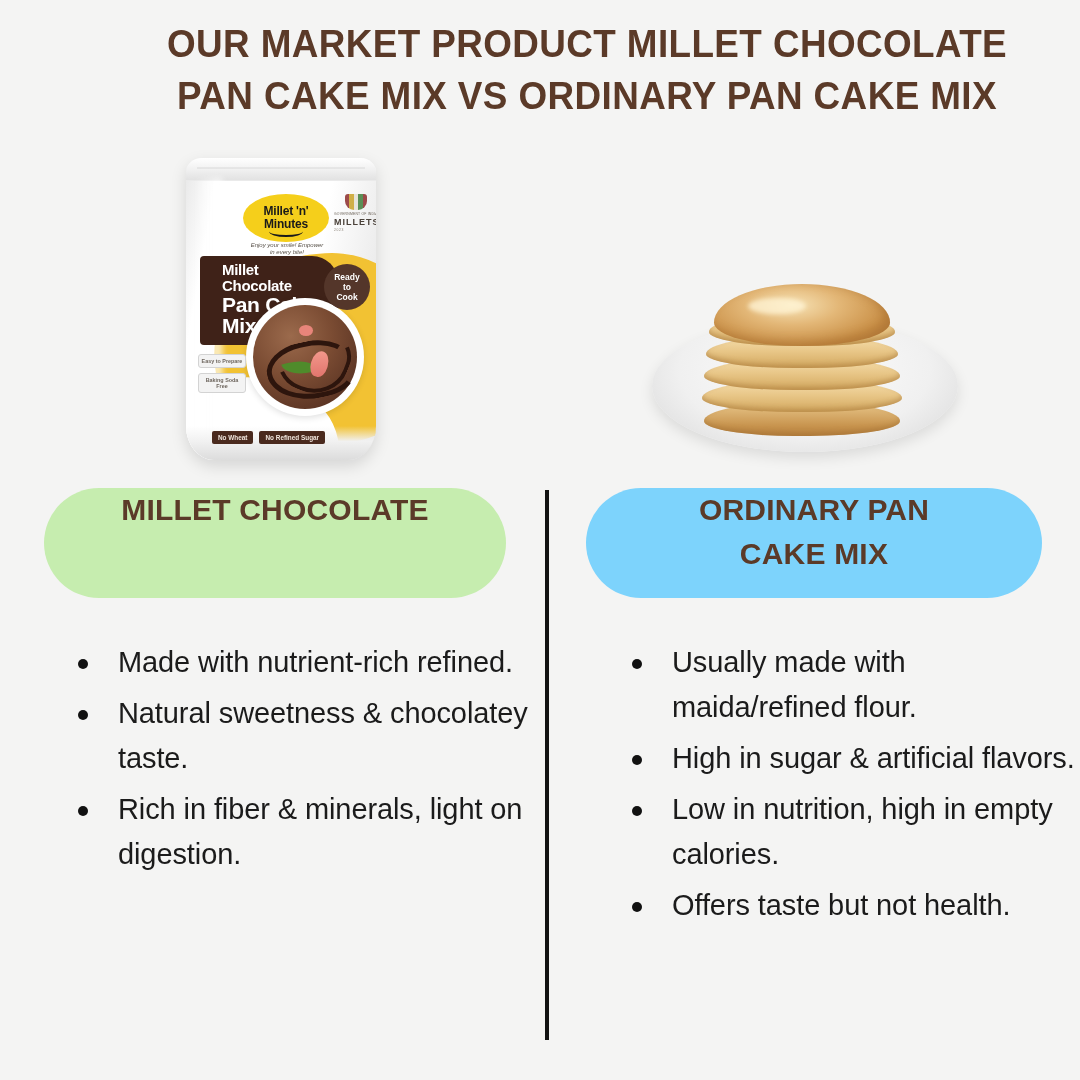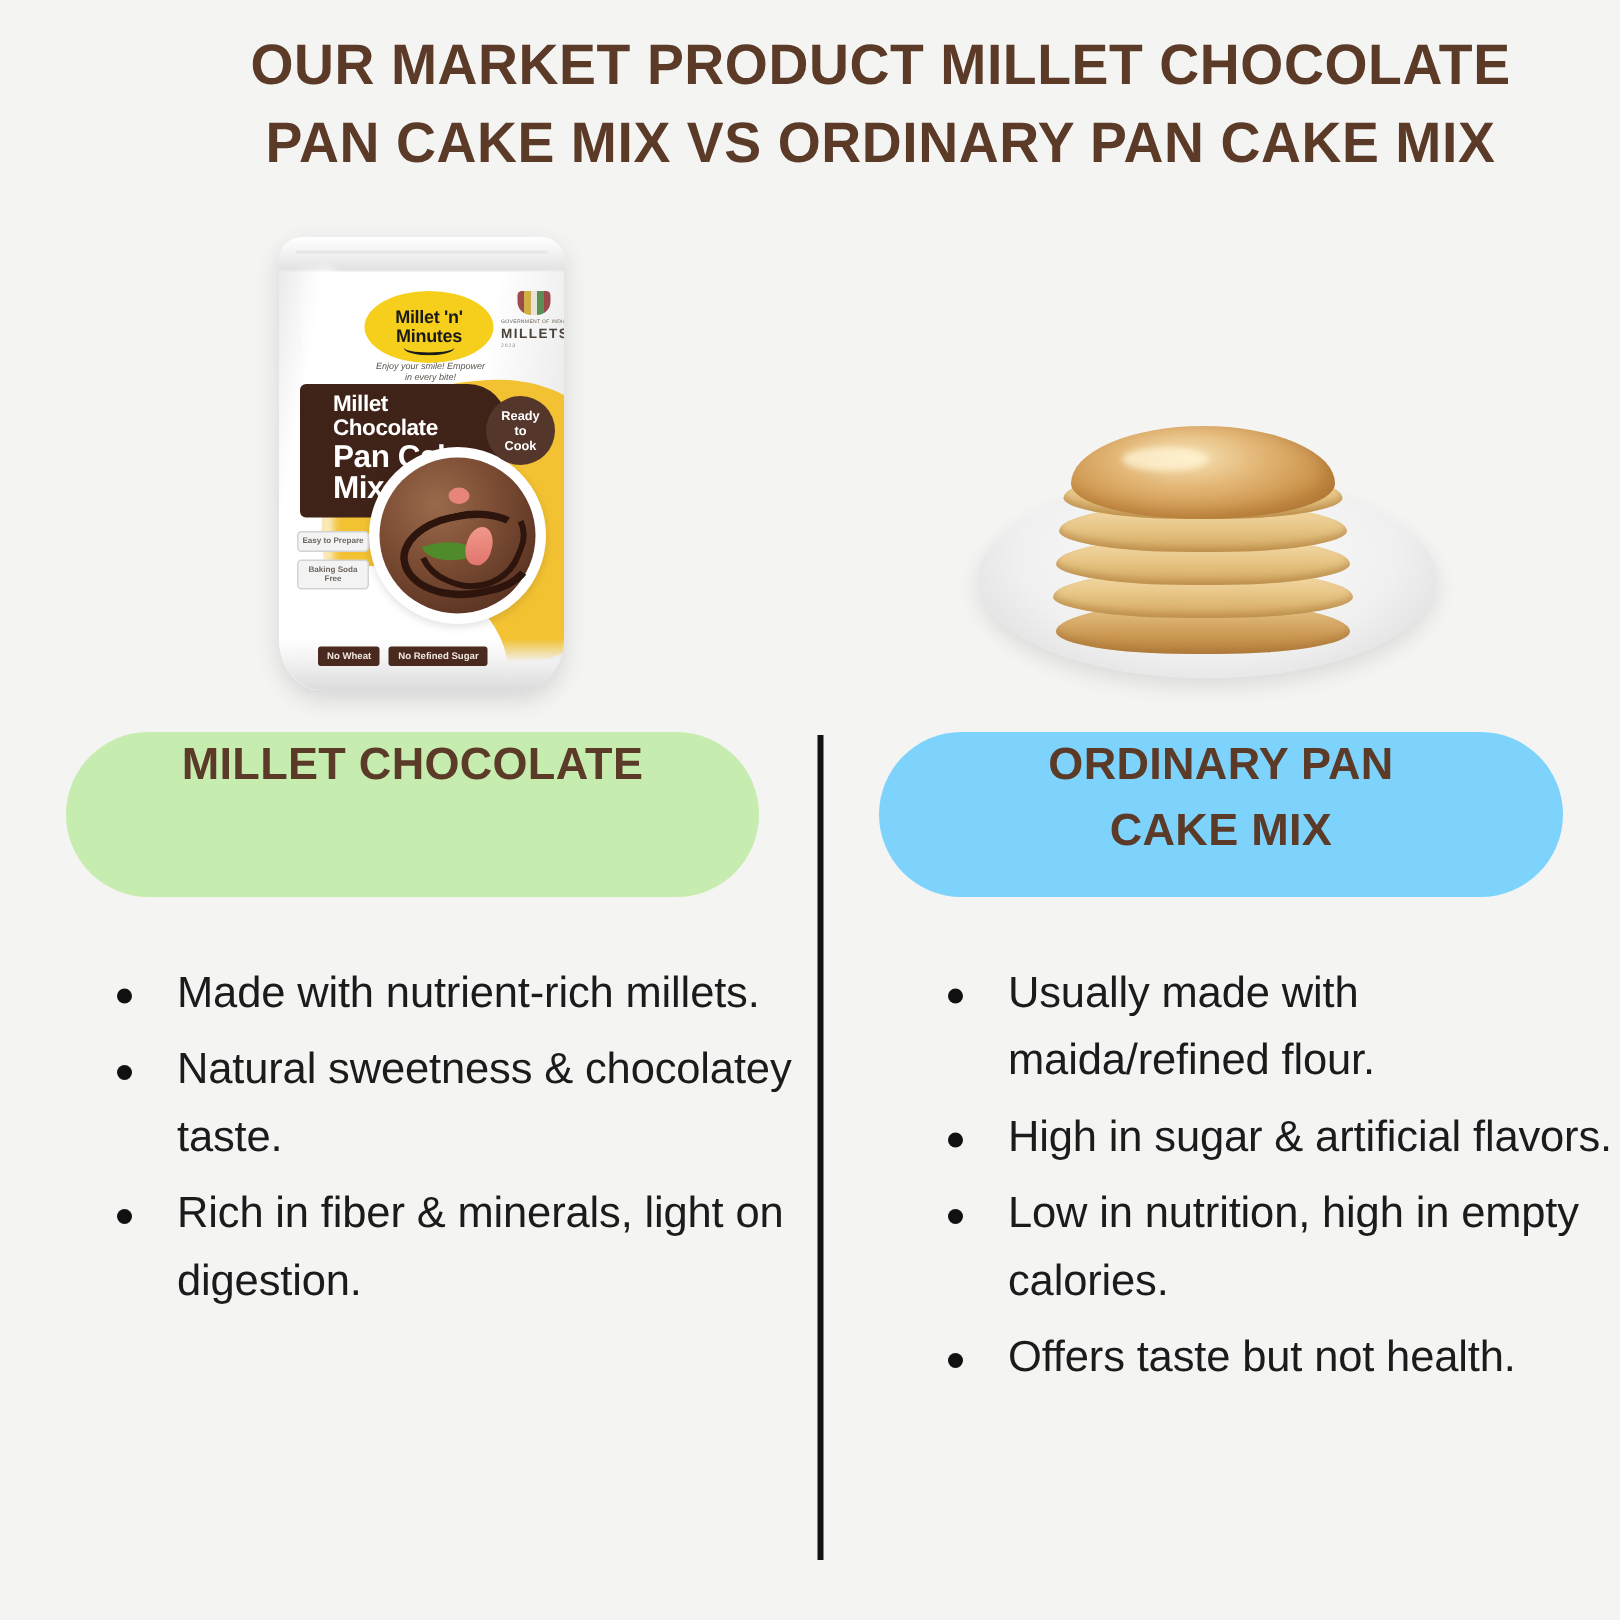--- a/index.html
+++ b/index.html
@@ -557,21 +557,21 @@
 
 <div class="pill" id="pill-right">
   <div>
     <div class="pill-text">ORDINARY PAN</div>
     <div class="pill-text">CAKE MIX</div>
   </div>
 </div>
 
 <div class="col" id="col-left">
   <ul class="bullets">
-    <li>Made with nutrient-rich millets.</li>
+    <li>Made with nutrient-rich refined.</li>
     <li>Natural sweetness &amp; chocolatey taste.</li>
     <li>Rich in fiber &amp; minerals, light on digestion.</li>
   </ul>
 </div>
 
 <div class="col" id="col-right">
   <ul class="bullets">
     <li>Usually made with maida/refined flour.</li>
     <li>High in sugar &amp; artificial flavors.</li>
     <li>Low in nutrition, high in empty calories.</li>

